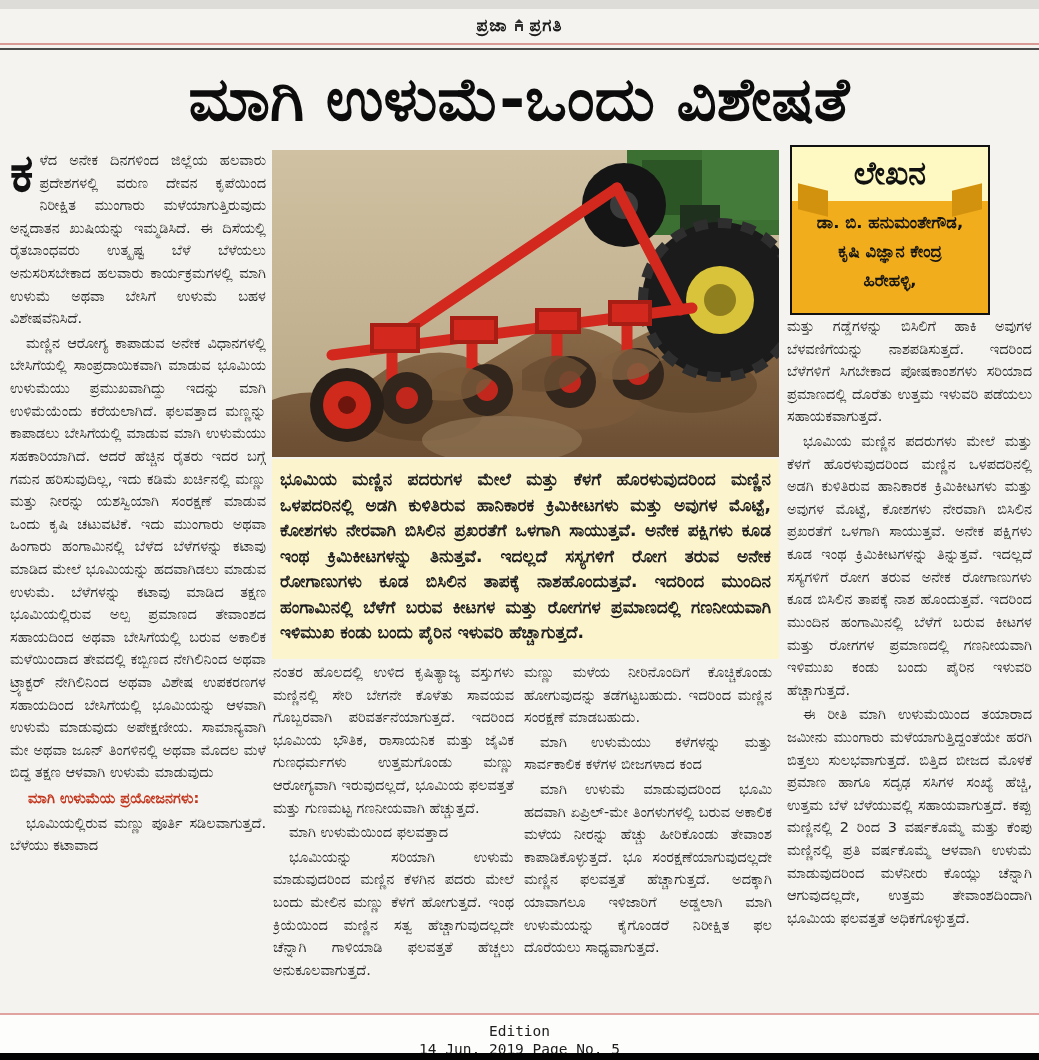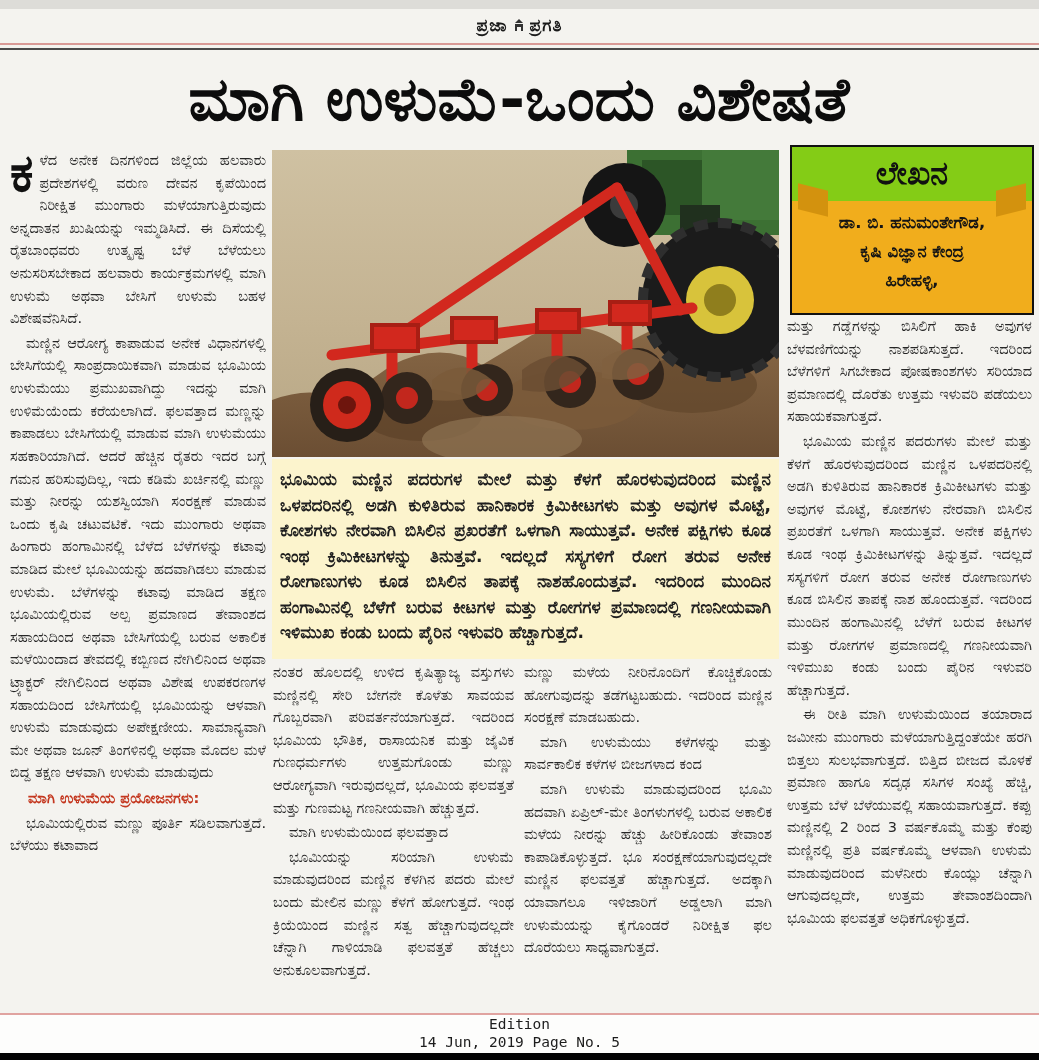--- a/index.html
+++ b/index.html
@@ -37,35 +37,35 @@
   .photo{position:absolute;left:272px;top:141px;width:507px;height:307px;background:#c9ba9d;}
   .photo svg{display:block;width:100%;height:100%;}
 
   
   .caption{position:absolute;left:272px;top:450px;width:507px;height:200px;
     background:#fcf4cd;color:#1e1e1e;font-family:"DejaVu Sans",sans-serif;
     font-weight:600;font-size:17px;line-height:1.5;text-align:justify;
     padding:8px 8px;box-sizing:border-box;overflow:hidden;}
 
   
-  .author-box{position:absolute;left:790px;top:136px;width:244px;height:170px;
-    border:2px solid #111;background:#84cc16;box-sizing:border-box;}
+  .author-box{position:absolute;left:790px;top:136px;width:200px;height:170px;
+    border:2px solid #111;background:#fef9c3;box-sizing:border-box;}
   .author-label{height:52px;line-height:52px;text-align:center;
     font-family:"DejaVu Sans",sans-serif;font-weight:bold;font-size:32px;color:#111;}
   .author-banner{position:absolute;left:0;bottom:0;width:100%;height:112px;background:#f1ad1c;}
   .author-banner .tab-l,.author-banner .tab-r{position:absolute;top:-14px;width:30px;height:26px;background:#d3920e;}
   .author-banner .tab-l{left:6px;transform:skewY(14deg);}
   .author-banner .tab-r{right:6px;transform:skewY(-14deg);}
   .author-lines{position:relative;padding-top:8px;text-align:center;
     font-family:"DejaVu Sans",sans-serif;font-weight:bold;font-size:16.5px;line-height:1.75;color:#141414;}
 
   
   .footer{position:absolute;left:0;top:1004px;width:100%;height:40px;background:#fdfdfc;
     border-top:2px solid #e0a3a0;text-align:center;
-    font-family:"DejaVu Sans Mono","Liberation Mono",monospace;font-size:14.5px;line-height:1.25;color:#1d1d1d;padding-top:0;box-sizing:border-box;}
+    font-family:"DejaVu Sans Mono","Liberation Mono",monospace;font-size:14.5px;line-height:1.25;color:#1d1d1d;padding-top:7px;box-sizing:border-box;}
   .black-bar{position:absolute;left:0;top:1044px;width:100%;height:16px;background:#030303;}
 </style>
 </head>
 <body>
 
 <div id="page">
 
   <div class="masthead">
     <span>ಪ್ರಜಾ</span><span class="logo"><svg viewBox="0 0 16 16">
           <path d="M8 1 L12 5 H4 Z M4 6 h8 v7 h-2 v-4 h-4 v4 H4 Z" fill="#333"></path>

